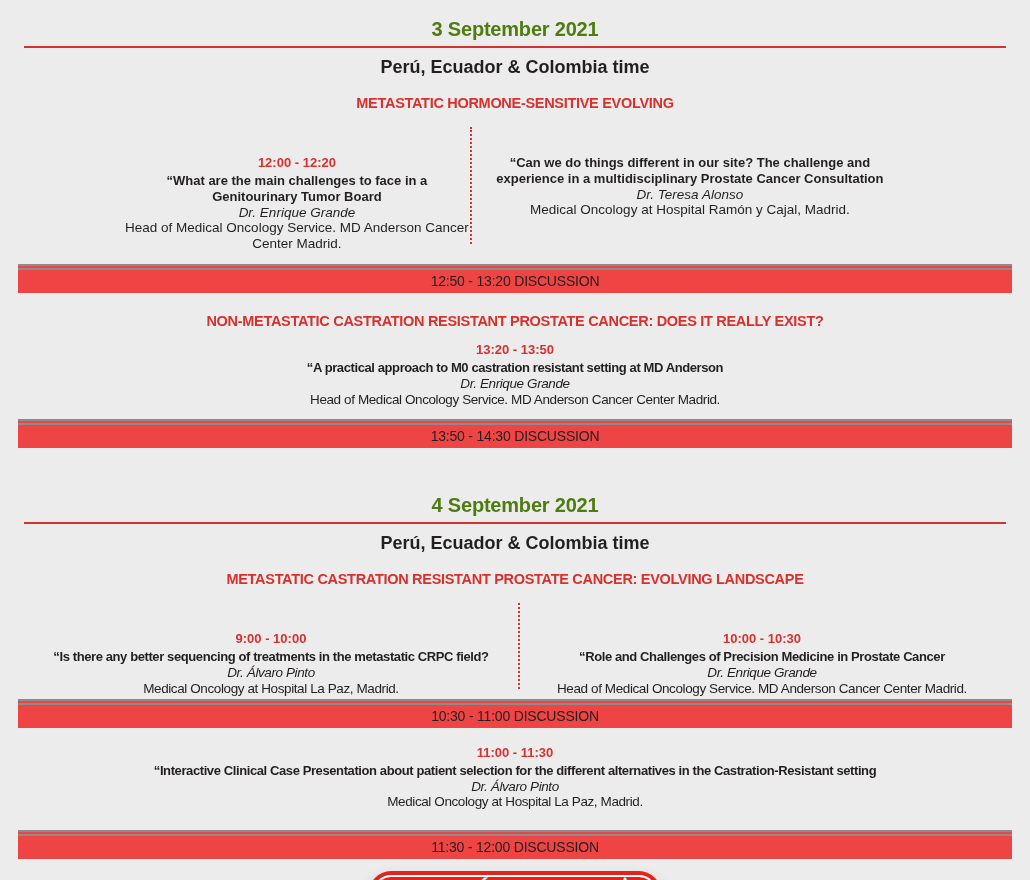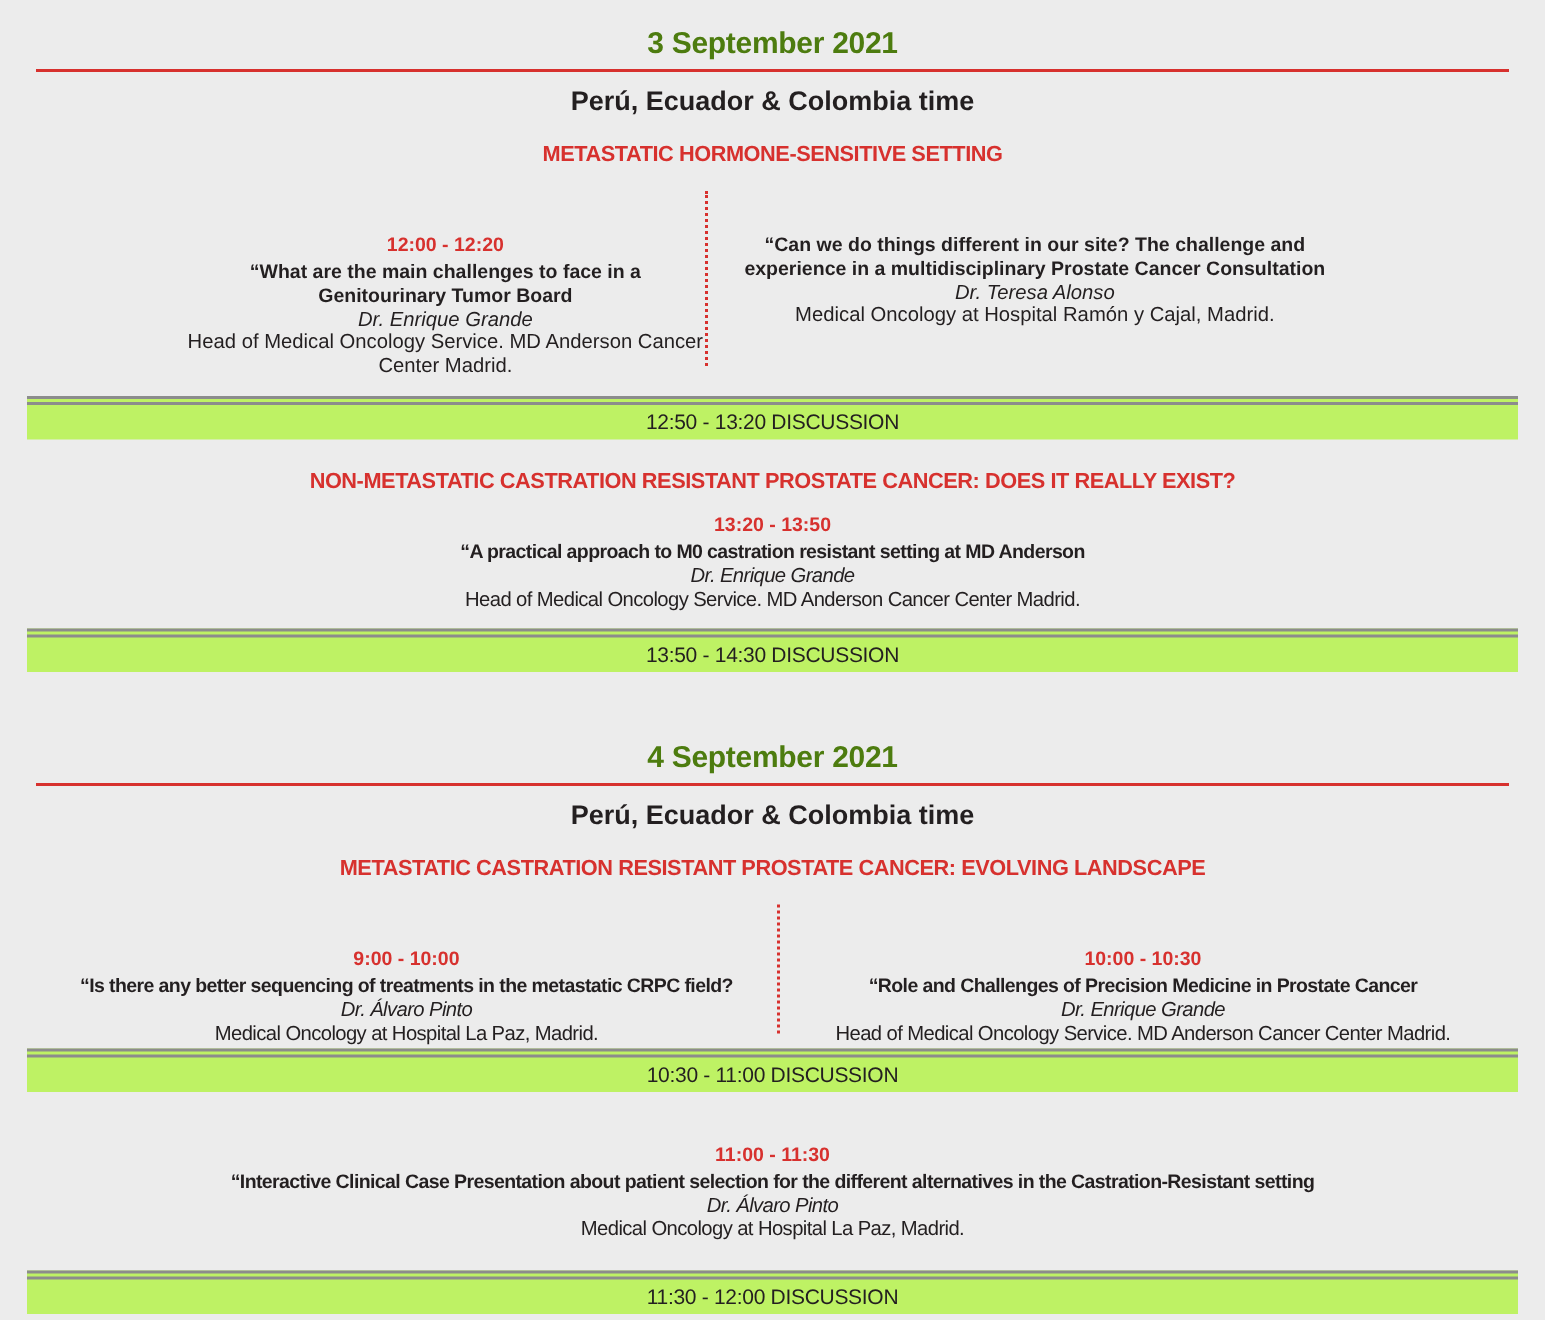--- a/index.html
+++ b/index.html
@@ -34,21 +34,21 @@
   .vdiv.day2 { left:50.3%; }
   .time { color:#d7312e; font-weight:bold; font-size:13px; line-height:15px; margin-bottom:3px; }
   .stitle { font-weight:bold; font-size:13px; line-height:15.8px; }
   .speaker { font-style:italic; font-size:13.5px; line-height:15.8px; }
   .affil { font-size:13.5px; line-height:15.8px; }
   .condensed .stitle, .condensed .speaker, .condensed .affil, .condensed.stitle { letter-spacing:-0.4px; }
   .nowrap { white-space:nowrap; letter-spacing:-0.5px; }
   .single { text-align:center; margin:13px 24px 0; }
   .disc {
     margin:12px 18px 0;
-    background:#bef264;
+    background:#ef4444;
     border-top:6px double #8c8c8c;
     text-align:center;
     font-size:14px; line-height:15px;
     letter-spacing:-0.2px;
     padding:4px 0 4px;
   }
   .day2-block .day-title { padding-top:46px; }
   .btn-wrap { display:flex; justify-content:center; margin-top:12px; }
   .btn {
     position:relative; width:292px; height:44px;
@@ -70,21 +70,21 @@
   .cursor-shadow { filter:drop-shadow(2px 4px 3px rgba(0,0,0,0.35)); }
 </style>
 </head>
 <body>
 
 <section>
   <div class="day-title">3 September 2021</div>
   <div class="rule"></div>
   <div class="tz">Perú, Ecuador &amp; Colombia time</div>
 
-  <div class="sec-header">METASTATIC HORMONE-SENSITIVE SETTING</div>
+  <div class="sec-header">METASTATIC HORMONE-SENSITIVE EVOLVING</div>
 
   <div class="row">
     <div class="col d1-left">
       <div class="time">12:00 - 12:20</div>
       <div class="stitle">“What are the main challenges to face in a Genitourinary Tumor Board</div>
       <div class="speaker">Dr. Enrique Grande</div>
       <div class="affil">Head of Medical Oncology Service. MD Anderson Cancer Center Madrid.</div>
     </div>
     <div class="vdiv day1"></div>
     <div class="col d1-right">
@@ -126,21 +126,21 @@
     <div class="col d2-right">
       <div class="time">10:00 - 10:30</div>
       <div class="stitle">“Role and Challenges of Precision Medicine in Prostate Cancer</div>
       <div class="speaker">Dr. Enrique Grande</div>
       <div class="affil">Head of Medical Oncology Service. MD Anderson Cancer Center Madrid.</div>
     </div>
   </div>
 
   <div class="disc" style="margin-top:2px;">10:30 - 11:00 DISCUSSION</div>
 
-  <div class="single condensed" style="margin-top:34px;">
+  <div class="single condensed" style="margin-top:17px;">
     <div class="time">11:00 - 11:30</div>
     <div class="stitle nowrap">“Interactive Clinical Case Presentation about patient selection for the different alternatives in the Castration-Resistant setting</div>
     <div class="speaker">Dr. Álvaro Pinto</div>
     <div class="affil">Medical Oncology at Hospital La Paz, Madrid.</div>
   </div>
 
   <div class="disc" style="margin-top:20px;">11:30 - 12:00 DISCUSSION</div>
 </section>
 
 <div class="btn-wrap">

